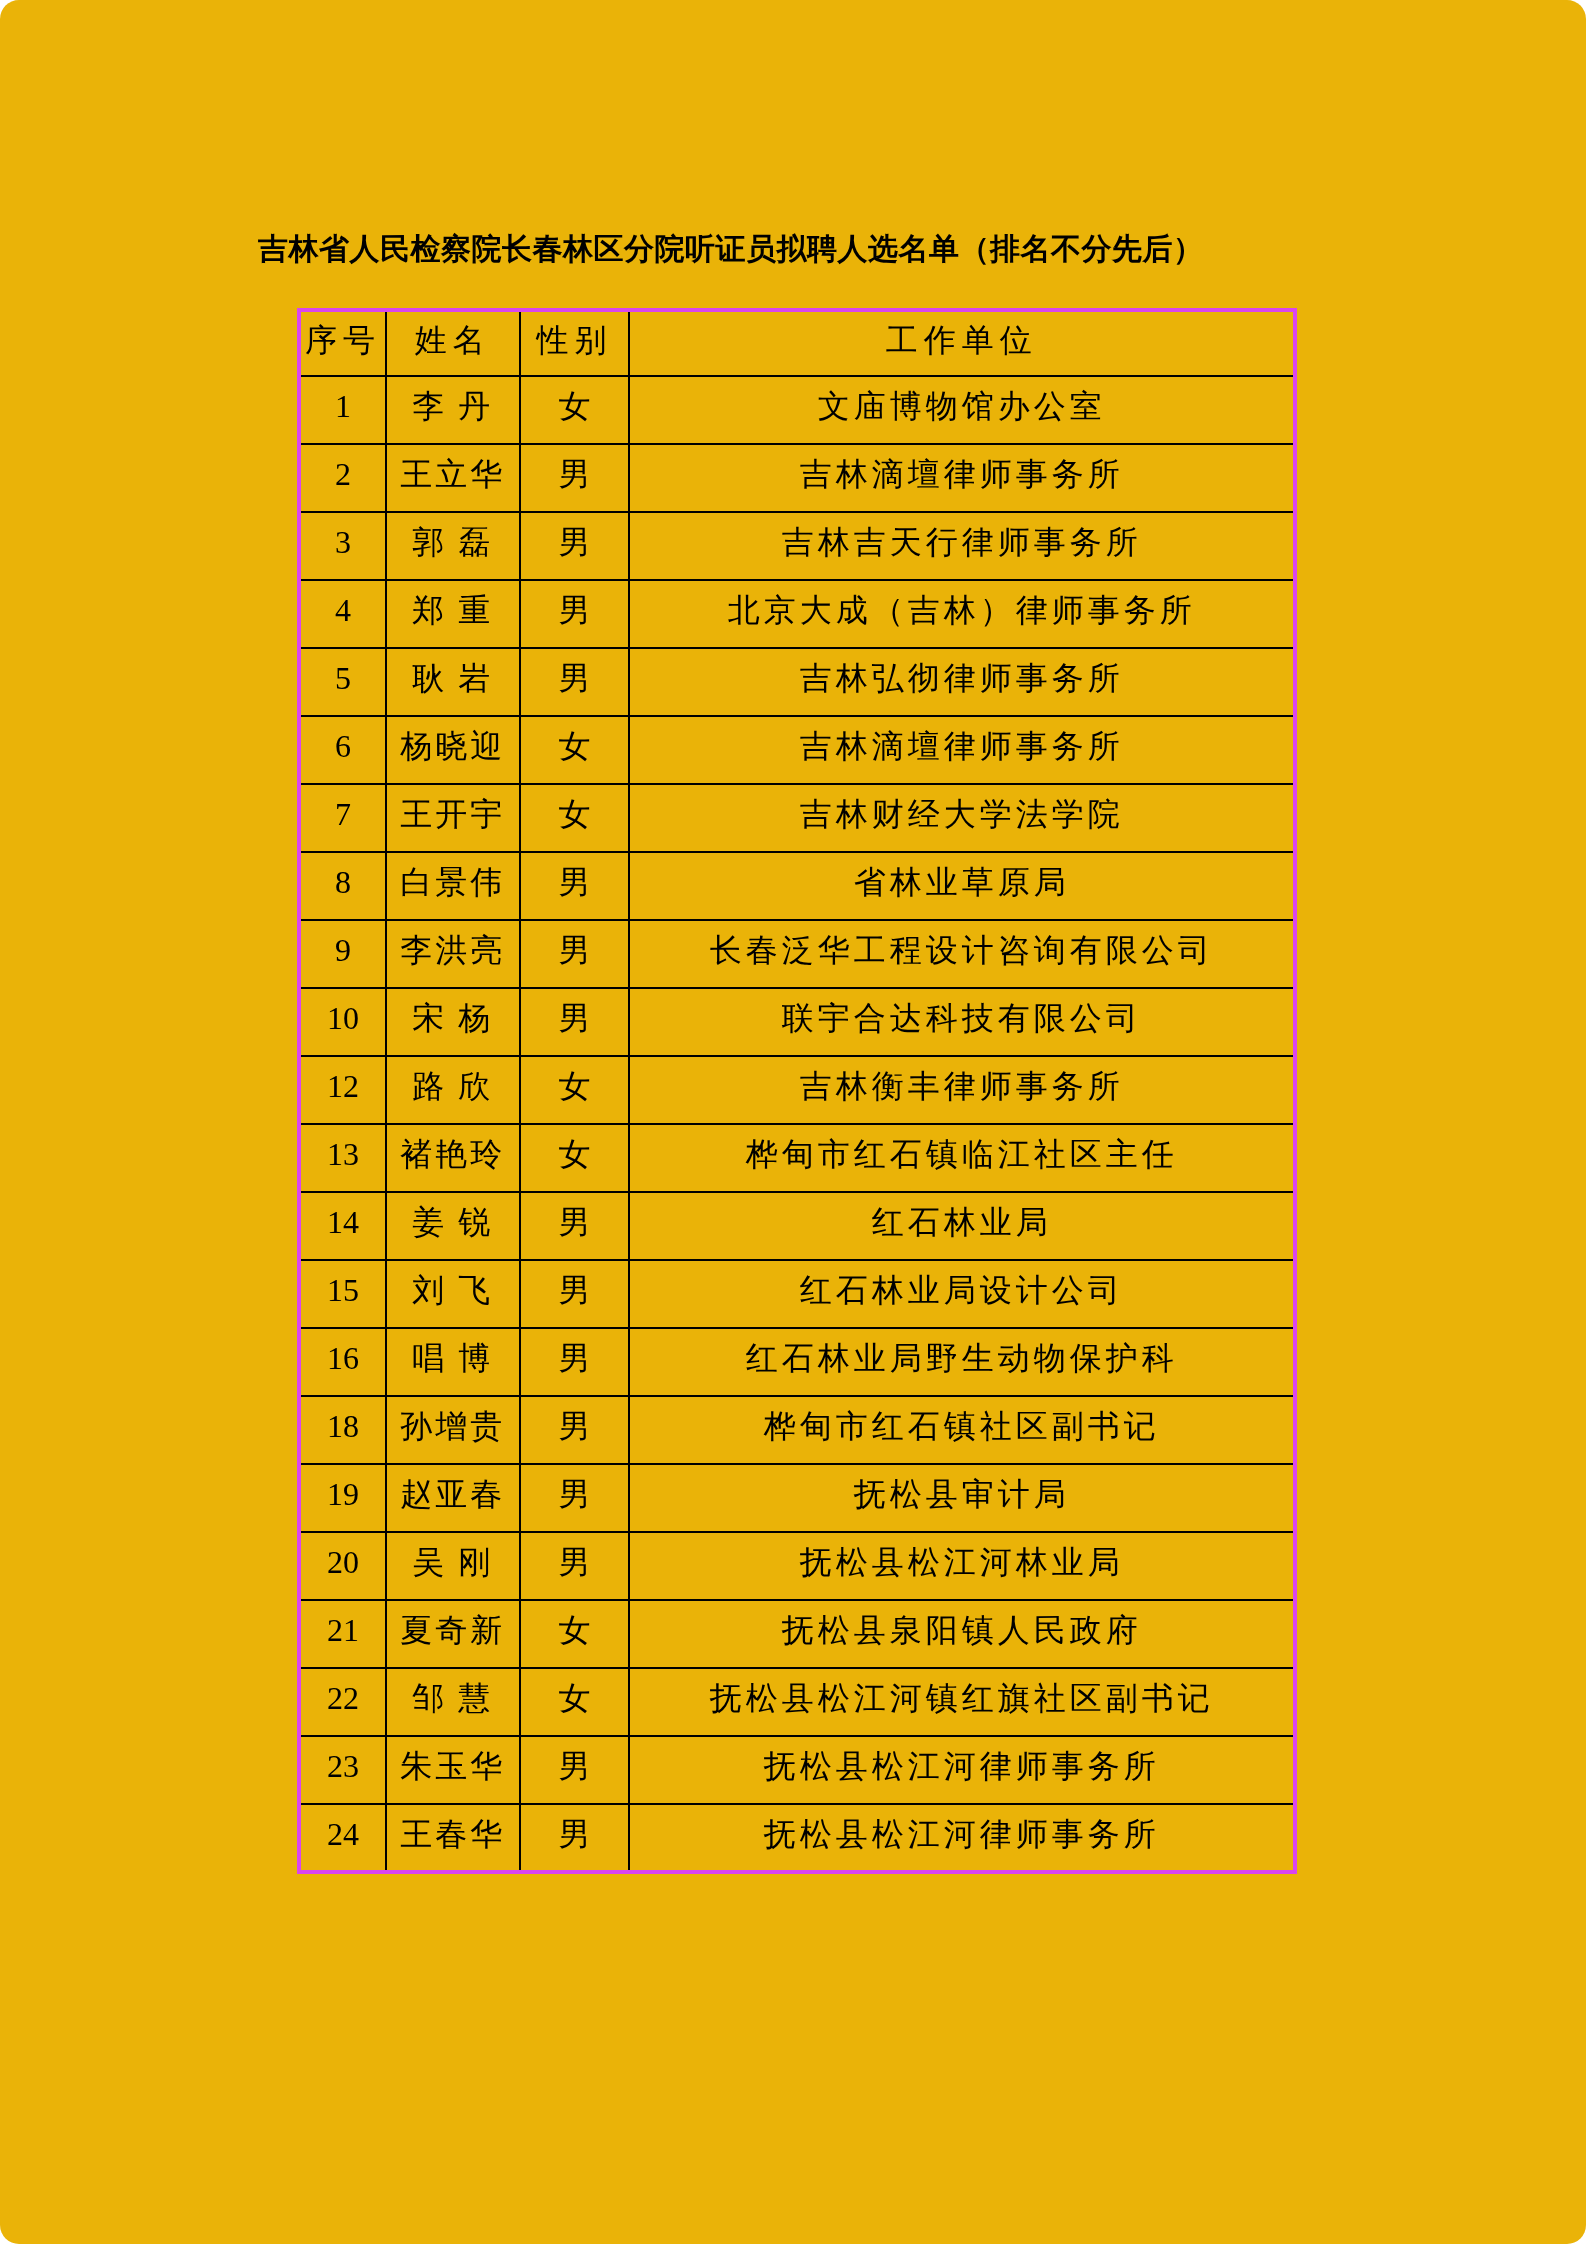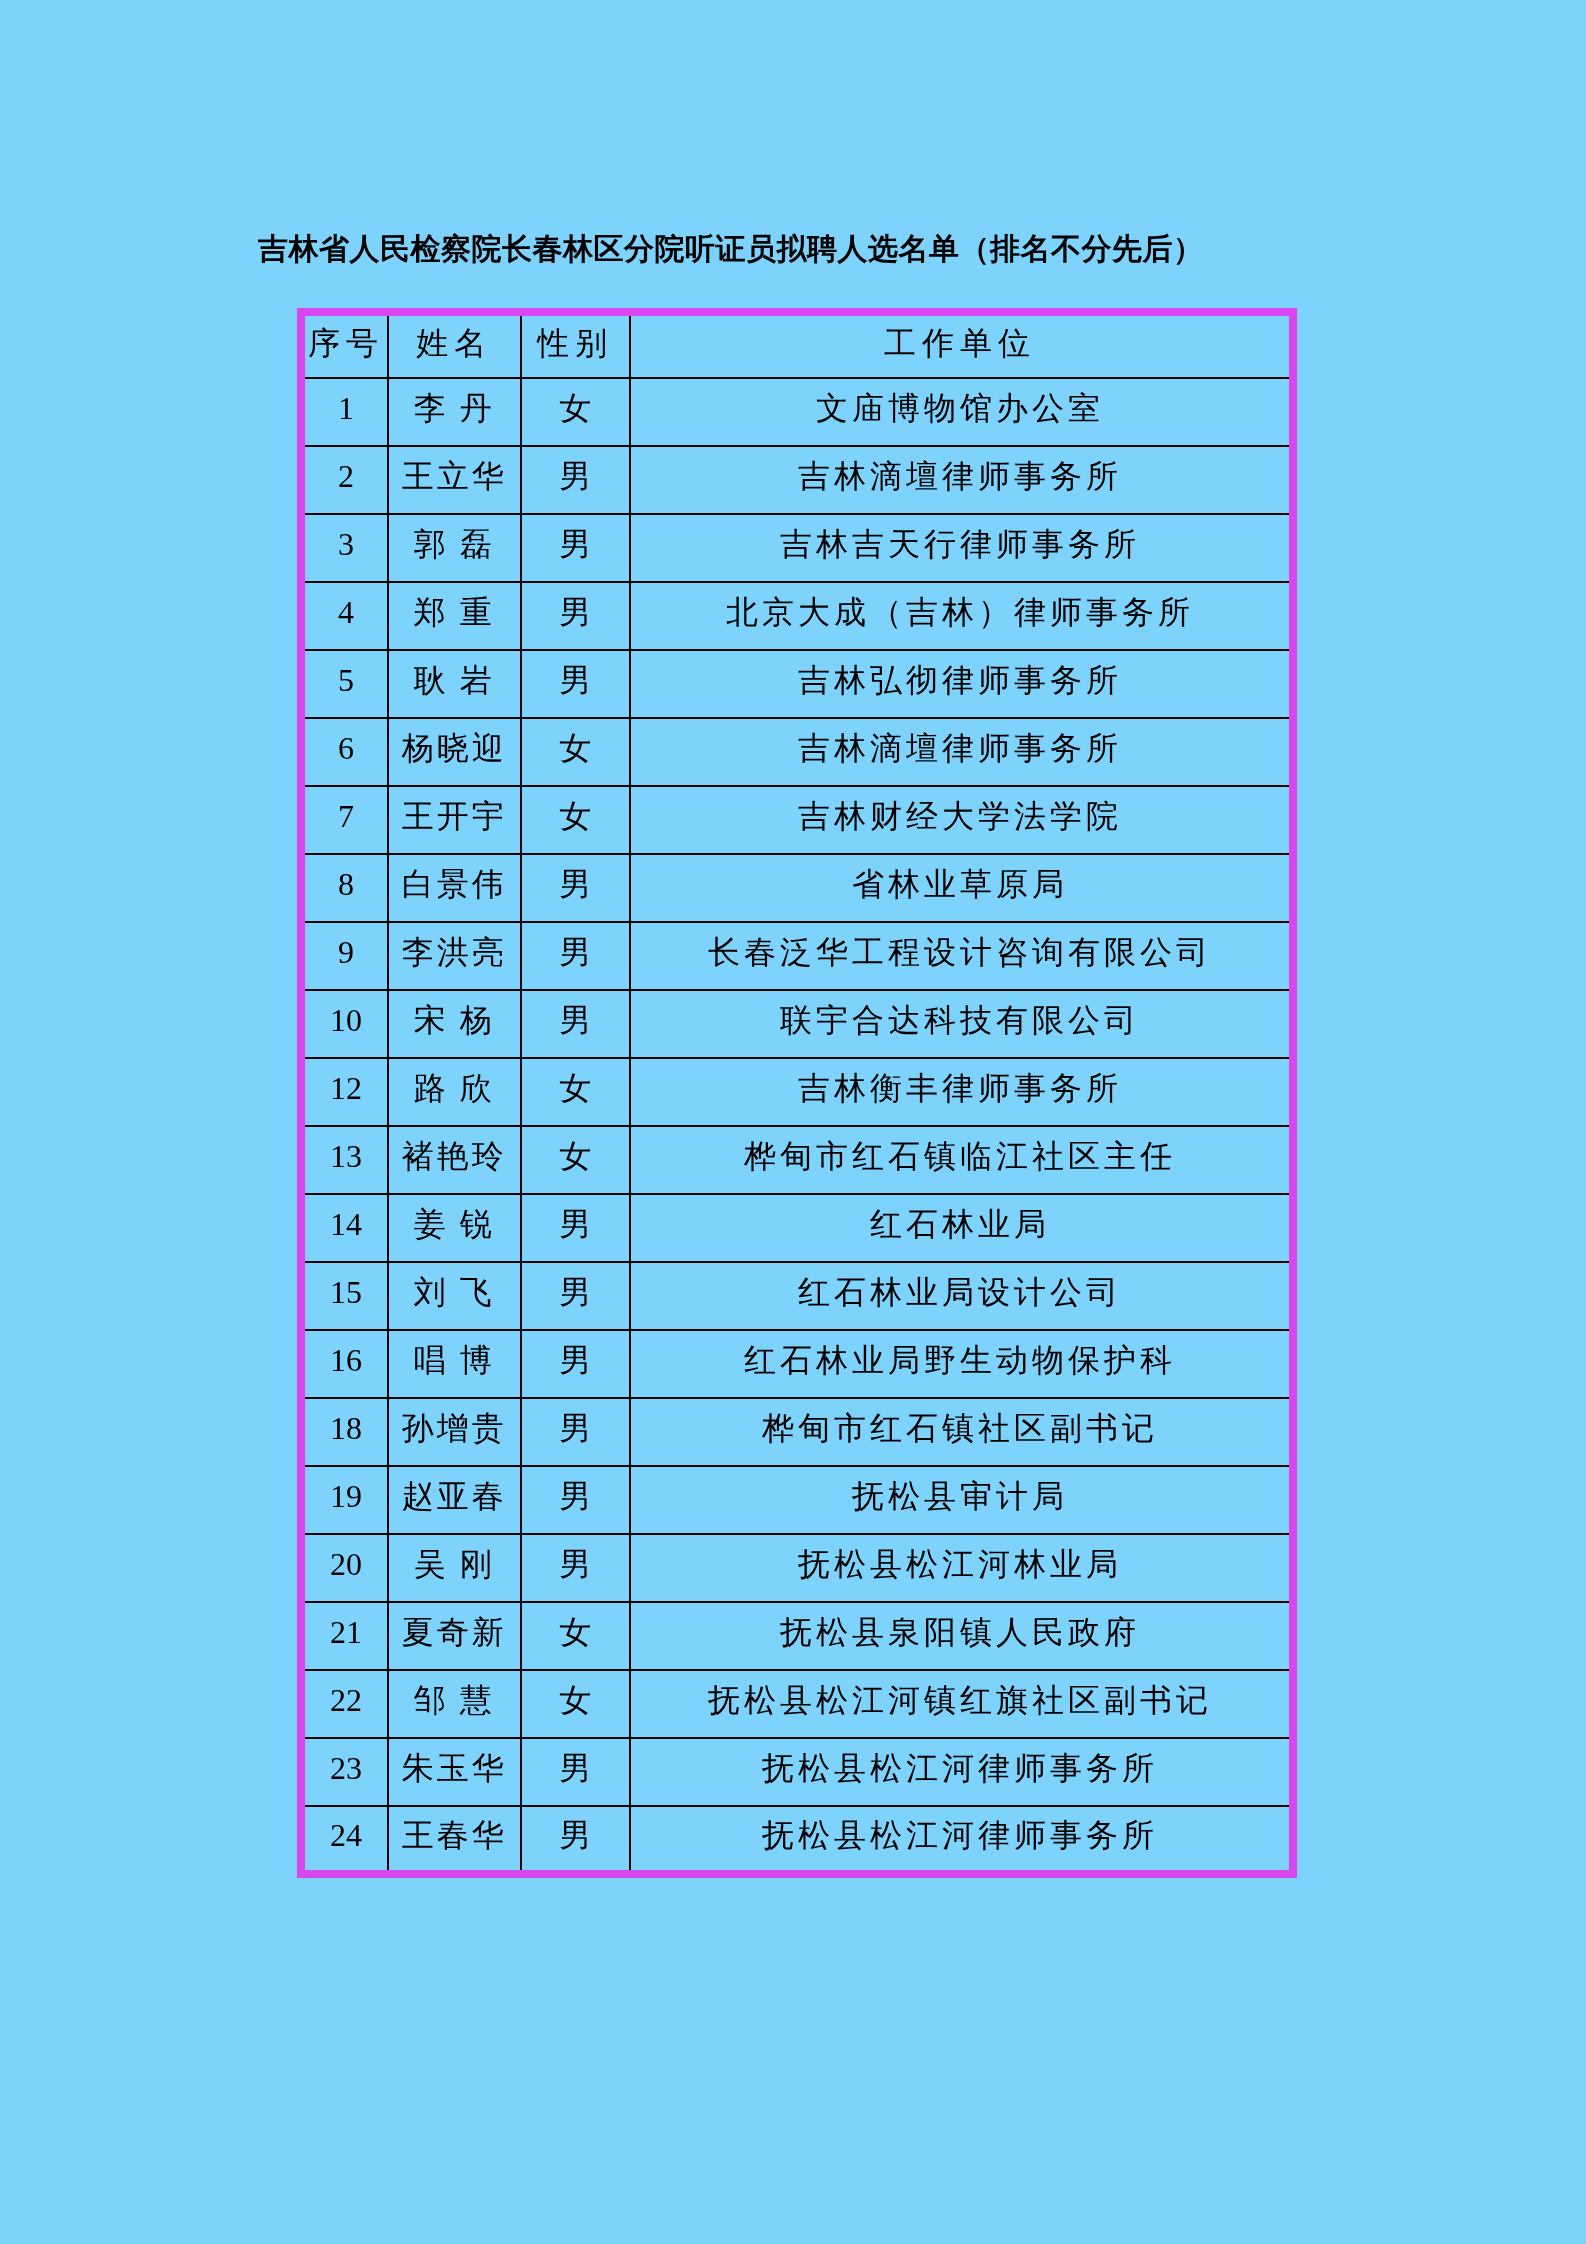--- a/index.html
+++ b/index.html
@@ -5,45 +5,46 @@
   * { box-sizing: border-box; }
   html, body {
     margin: 0;
     padding: 0;
     background: #ffffff;
   }
   .page {
     position: relative;
     width: 1586px;
     height: 2244px;
-    background: #7dd3fc;
+    background: #eab308;
     color: #000000;
     font-family: "Liberation Serif", "DejaVu Serif", serif;
     overflow: hidden;
+    border-radius: 19px;
   }
   .doc-title {
     position: absolute;
     top: 232px;
     left: 258px;
     margin: 0;
     font-family: "Liberation Sans", "DejaVu Sans", sans-serif;
     font-weight: 700;
     font-size: 30px;
     line-height: 34px;
     letter-spacing: 0.5px;
     white-space: nowrap;
   }
   table.roster {
     position: absolute;
     top: 308px;
     left: 297px;
     width: 1000px;
     border-collapse: collapse;
     table-layout: fixed;
-    border: 8px solid #d946ef;
+    border: 4px solid #d946ef;
   }
   table.roster th,
   table.roster td {
     border: 2px solid #000000;
     text-align: center;
     vertical-align: middle;
     padding: 0 0 8px 0;
     font-size: 32px;
     line-height: 34px;
     overflow: hidden;

